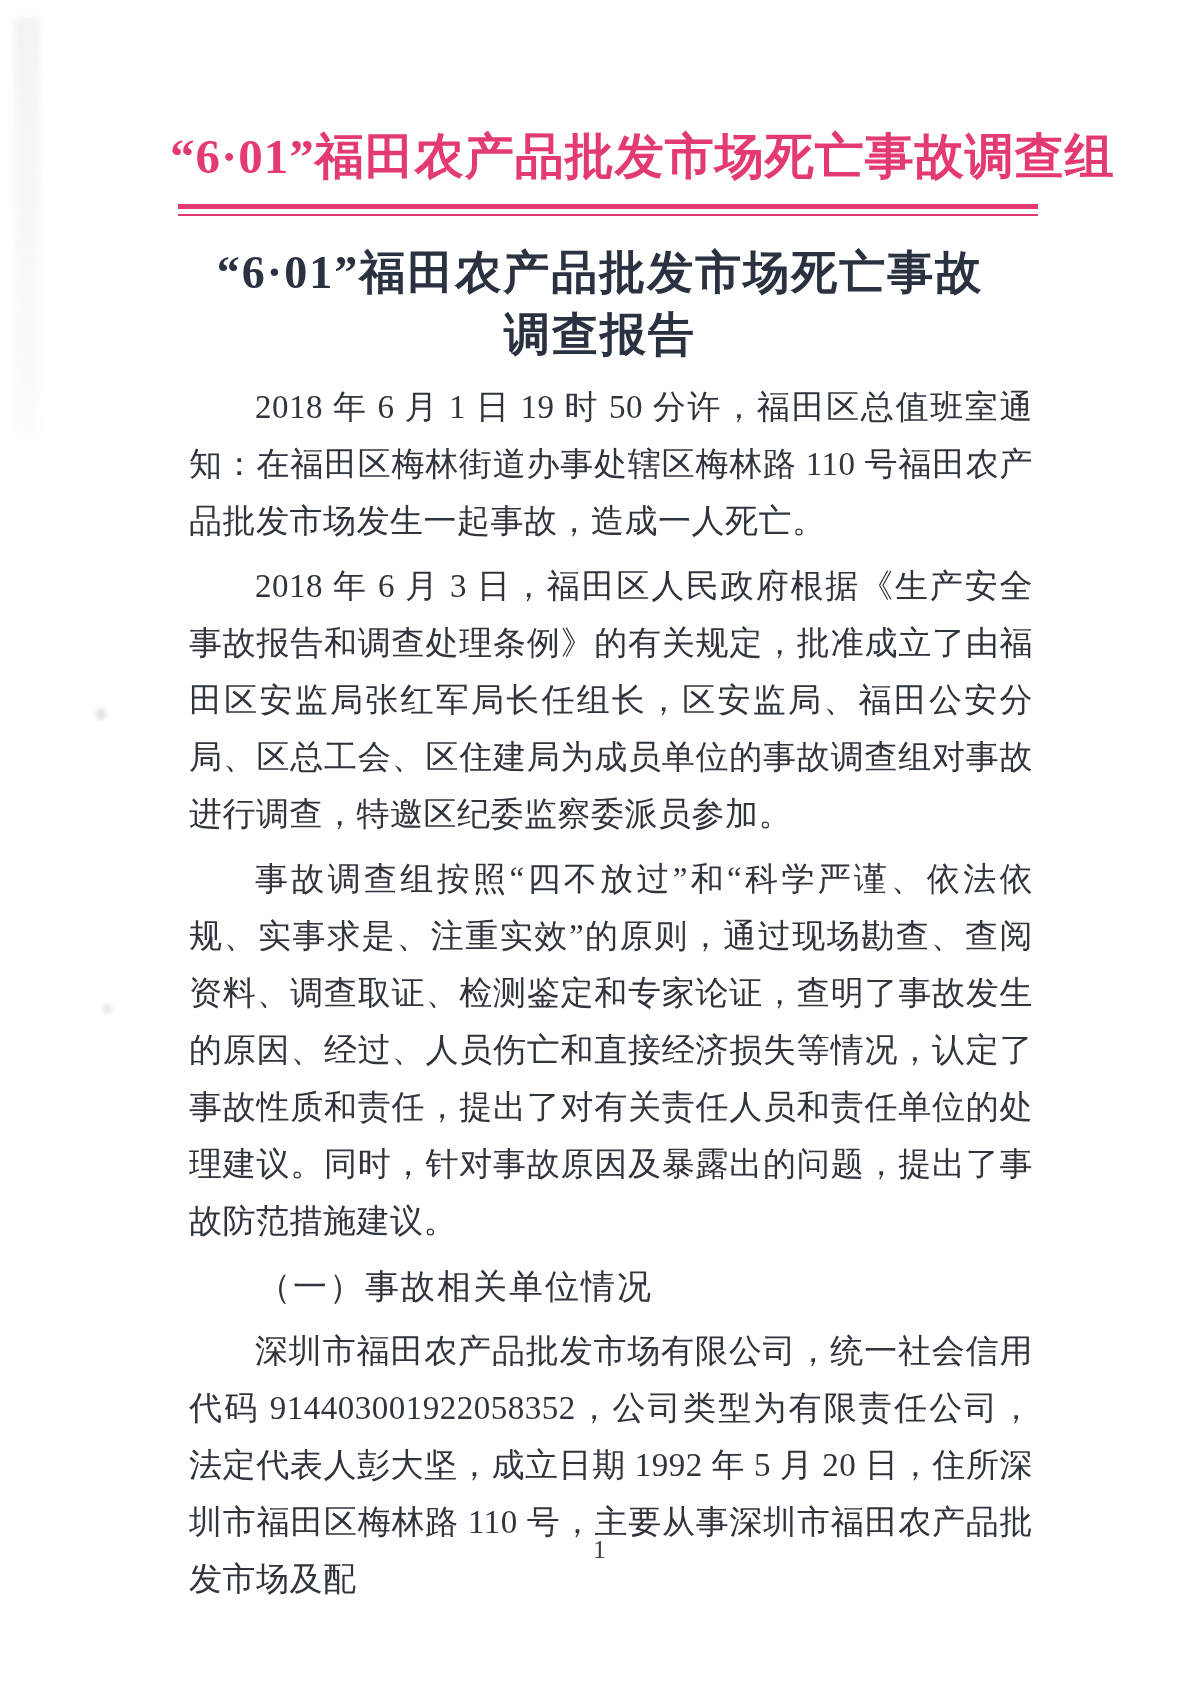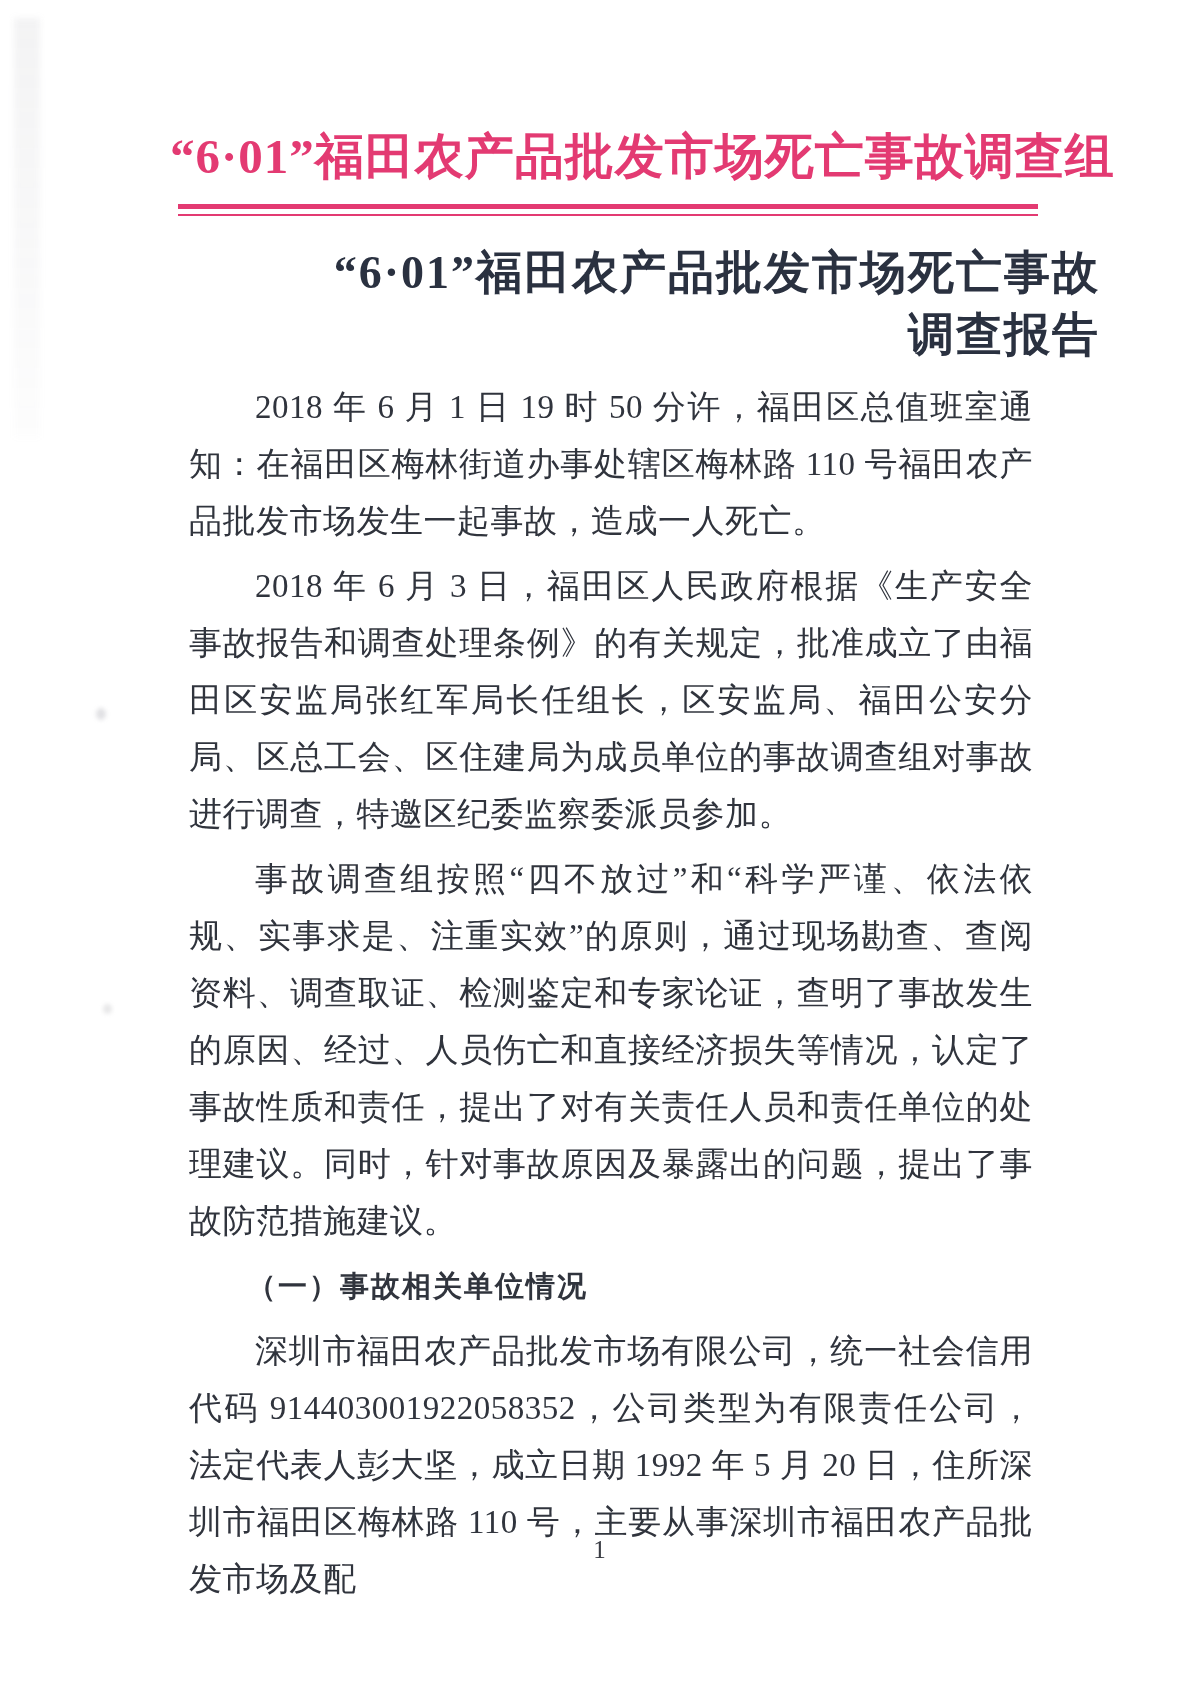--- a/index.html
+++ b/index.html
@@ -74,21 +74,21 @@
     width: 860px;
     height: 2px;
     background: var(--banner_pink, #e33a72);
   }
   
   .doc-title {
     position: absolute;
     top: 242px;
     left: 100px;
     width: 1000px;
-    text-align: right;
+    text-align: center;
     font-size: 46px;
     line-height: 62px;
     font-weight: 700;
     color: var(--title_ink, #2a3140);
     letter-spacing: 2px;
   }
   
   .content {
     position: absolute;
     top: 371px;
@@ -110,22 +110,22 @@
     font-family: "Liberation Sans", "DejaVu Sans", sans-serif;
     font-weight: 700;
     font-size: 34px;
     line-height: 57px;
     color: var(--heading_ink, #2b3650);
     letter-spacing: 1px;
   }
   .subsection-heading {
     margin: 0;
     text-indent: 2em;
-    font-weight: 700;
-    font-size: 29px;
+    font-weight: 400;
+    font-size: 34px;
     line-height: 57px;
     color: var(--body_ink, #30343d);
     letter-spacing: 2px;
   }
   
   .page-number {
     position: absolute;
     top: 1536px;
     left: 0;
     width: 100%;

